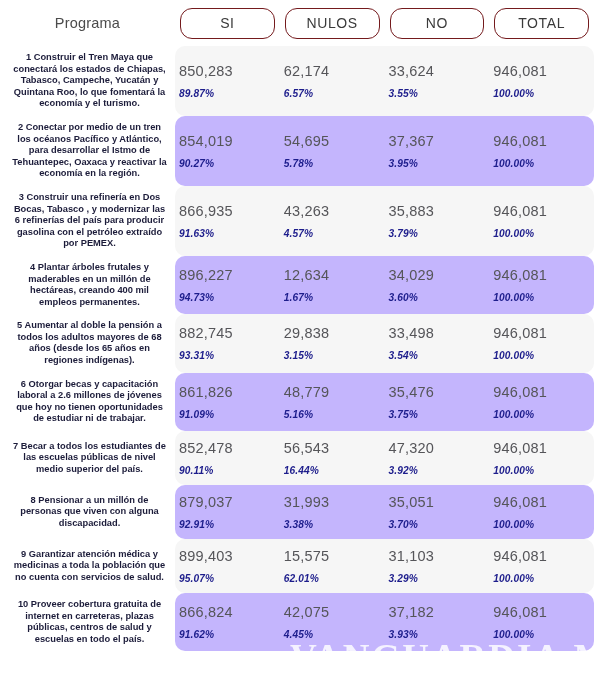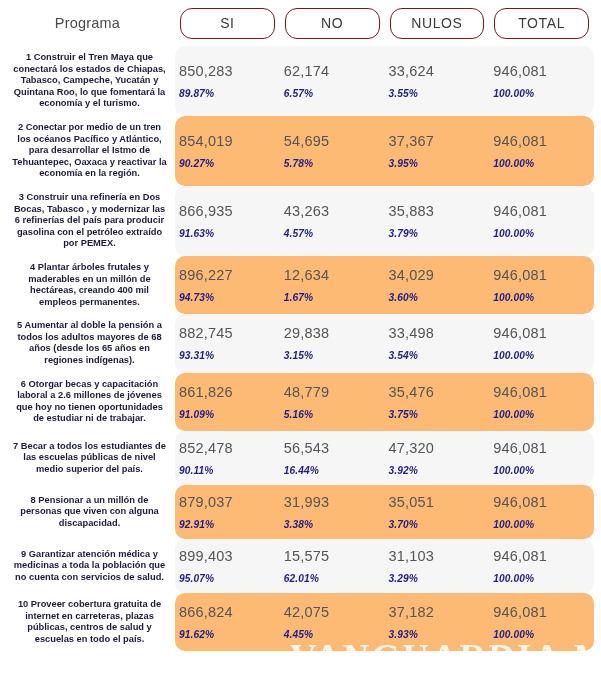--- a/index.html
+++ b/index.html
@@ -84,21 +84,21 @@
   .row .values {
     flex: 1 1 auto;
     box-sizing: border-box;
     margin-right: 7px;
     border-radius: 10px;
     display: flex;
     position: relative;
     z-index: 1;
   }
   .row.odd .values  { background: #f6f6f6; }
-  .row.even .values { background: #fdba74; }
+  .row.even .values { background: #c4b5fd; }
 
   .cell {
     flex: 1 1 0;
     box-sizing: border-box;
     padding: 9px 4px 9px 4px;
     display: flex;
     flex-direction: column;
     align-items: flex-start;
     justify-content: center;
     gap: 9px;
@@ -133,22 +133,22 @@
 </style>
 </head>
 <body>
 
 <div class="table-wrap">
 
   <div class="header-row">
     <div class="head-programa">Programa</div>
     <div class="head-cells">
       <div class="head-cell">SI</div>
+      <div class="head-cell">NULOS</div>
       <div class="head-cell">NO</div>
-      <div class="head-cell">NULOS</div>
       <div class="head-cell">TOTAL</div>
     </div>
   </div>
 
   <div class="rows" id="rows-container">
       <div class="row odd">
         <div class="desc">1 Construir el Tren Maya que conectará los estados de Chiapas, Tabasco, Campeche, Yucatán y Quintana Roo, lo que fomentará la economía y el turismo.</div>
         <div class="values">
           <div class="cell">
             <div class="num">850,283</div>

